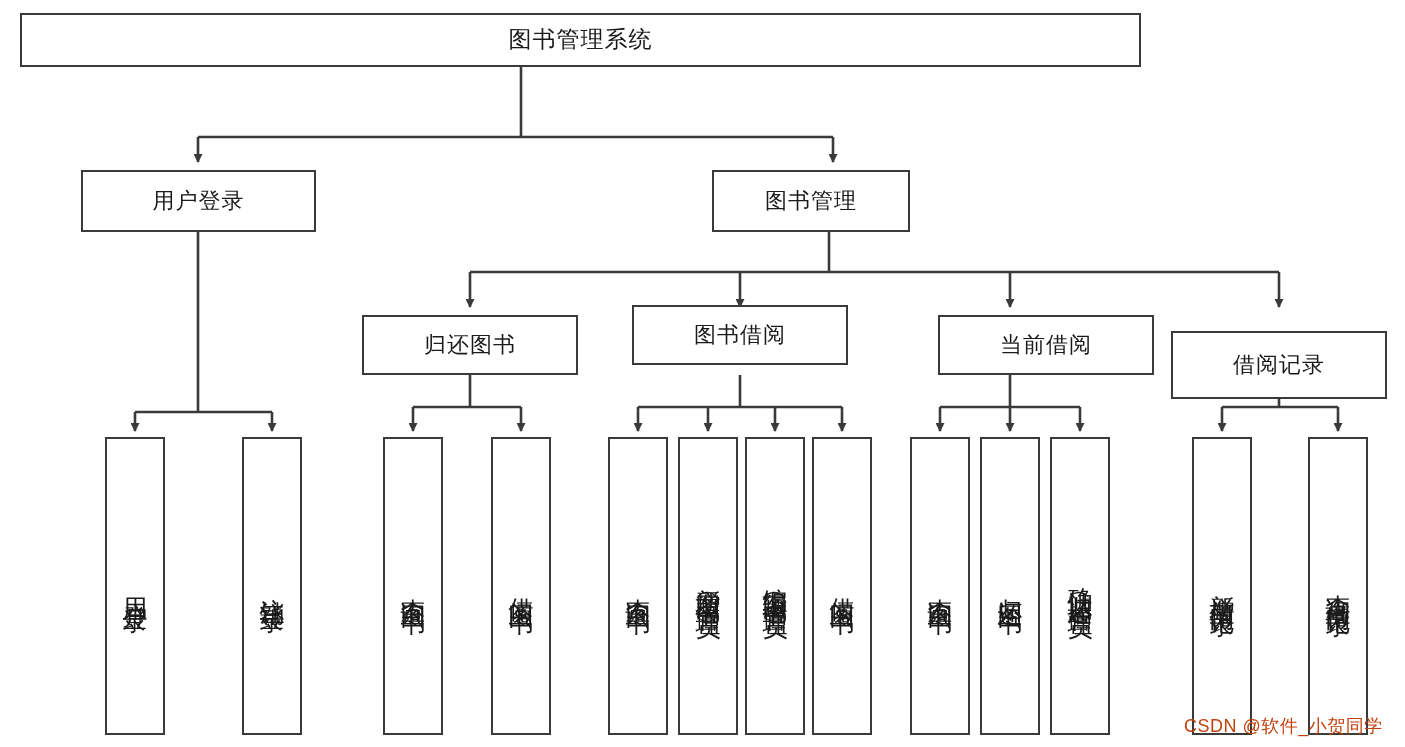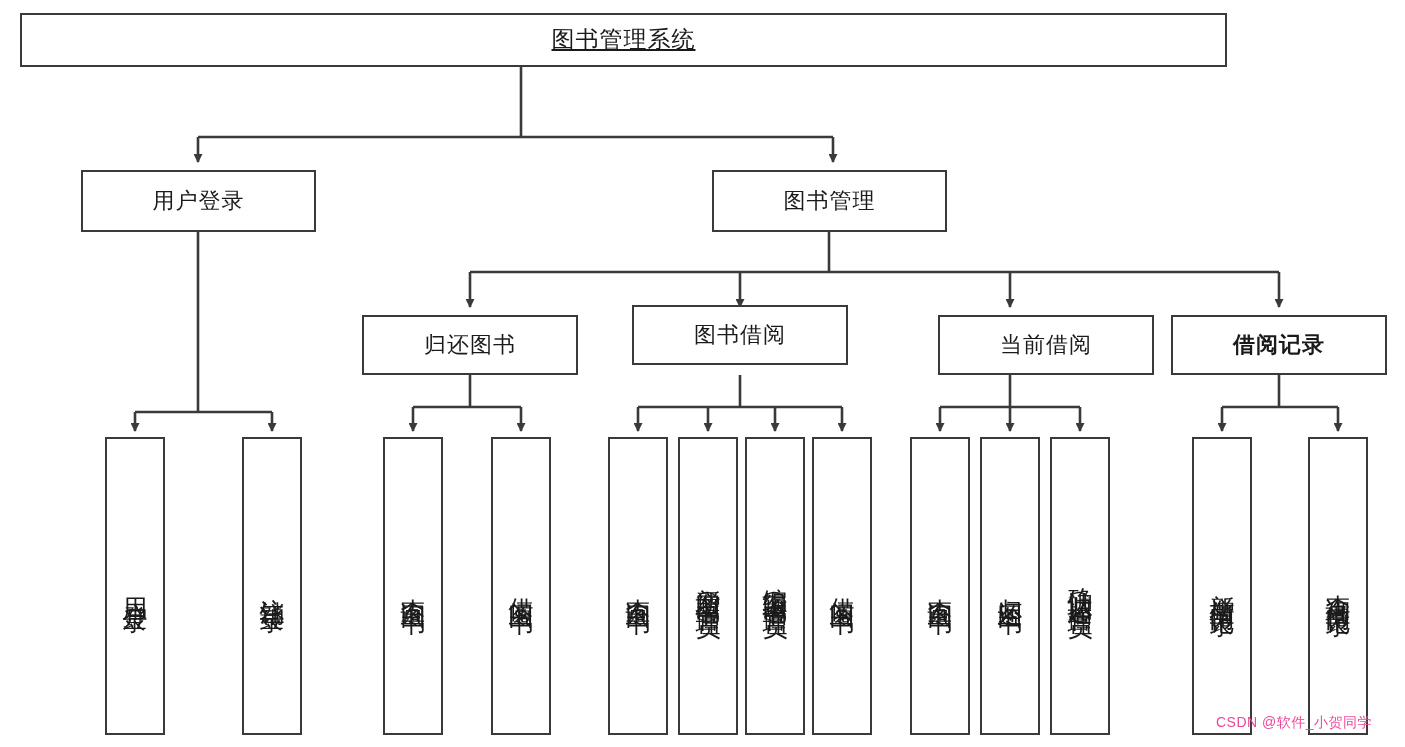--- a/index.html
+++ b/index.html
@@ -61,24 +61,24 @@
     writing-mode: vertical-rl;
     text-orientation: upright;
     font-size: 25px;
     line-height: 1;
     letter-spacing: 4px;
     white-space: nowrap;
     max-height: 100%;
   }
   .watermark {
     position: absolute;
-    left: 1216px;
+    left: 1184px;
     top: 714px;
-    font-size: 14px;
-    color: #ec4899;
+    font-size: 18px;
+    color: #c2410c;
     white-space: nowrap;
     z-index: 5;
     letter-spacing: 0.5px;
   }
 </style>
 </head>
 <body>
 
 <div id="diagram">
 
@@ -125,41 +125,41 @@
       <path d="M1010,407 L1010,431" marker-end="url(#arrow)"></path>
       <path d="M1080,407 L1080,431" marker-end="url(#arrow)"></path>
 
       <path d="M1279,375 L1279,407"></path>
       <path d="M1222,407 L1338,407"></path>
       <path d="M1222,407 L1222,431" marker-end="url(#arrow)"></path>
       <path d="M1338,407 L1338,431" marker-end="url(#arrow)"></path>
     </g>
   </svg>
 
-  <div class="node h root" style="left:20px; top:13px; width:1207px; height:54px;text-decoration:underline;">
+  <div class="node h root" style="left:20px; top:13px; width:1121px; height:54px;">
     <span class="node-label">图书管理系统</span>
   </div>
 
   <div class="node h" style="left:81px; top:170px; width:235px; height:62px;">
     <span class="node-label">用户登录</span>
   </div>
-  <div class="node h" style="left:712px; top:170px; width:235px; height:62px;">
+  <div class="node h" style="left:712px; top:170px; width:198px; height:62px;">
     <span class="node-label">图书管理</span>
   </div>
 
   <div class="node h" style="left:362px; top:315px; width:216px; height:60px;">
     <span class="node-label">归还图书</span>
   </div>
   <div class="node h" style="left:632px; top:305px; width:216px; height:60px;">
     <span class="node-label">图书借阅</span>
   </div>
   <div class="node h" style="left:902px; top:315px; width:216px; height:60px;margin-left:36px;">
     <span class="node-label">当前借阅</span>
   </div>
-  <div class="node h" style="left:1171px; top:315px; width:216px; height:60px;font-weight:bold;">
+  <div class="node h" style="left:1171px; top:331px; width:216px; height:68px;">
     <span class="node-label">借阅记录</span>
   </div>
 
   <div class="node v" style="left:105px; top:437px; width:60px; height:298px;">
     <span class="node-label">用户登录</span>
   </div>
   <div class="node v" style="left:242px; top:437px; width:60px; height:298px;">
     <span class="node-label">注销登录</span>
   </div>
 

